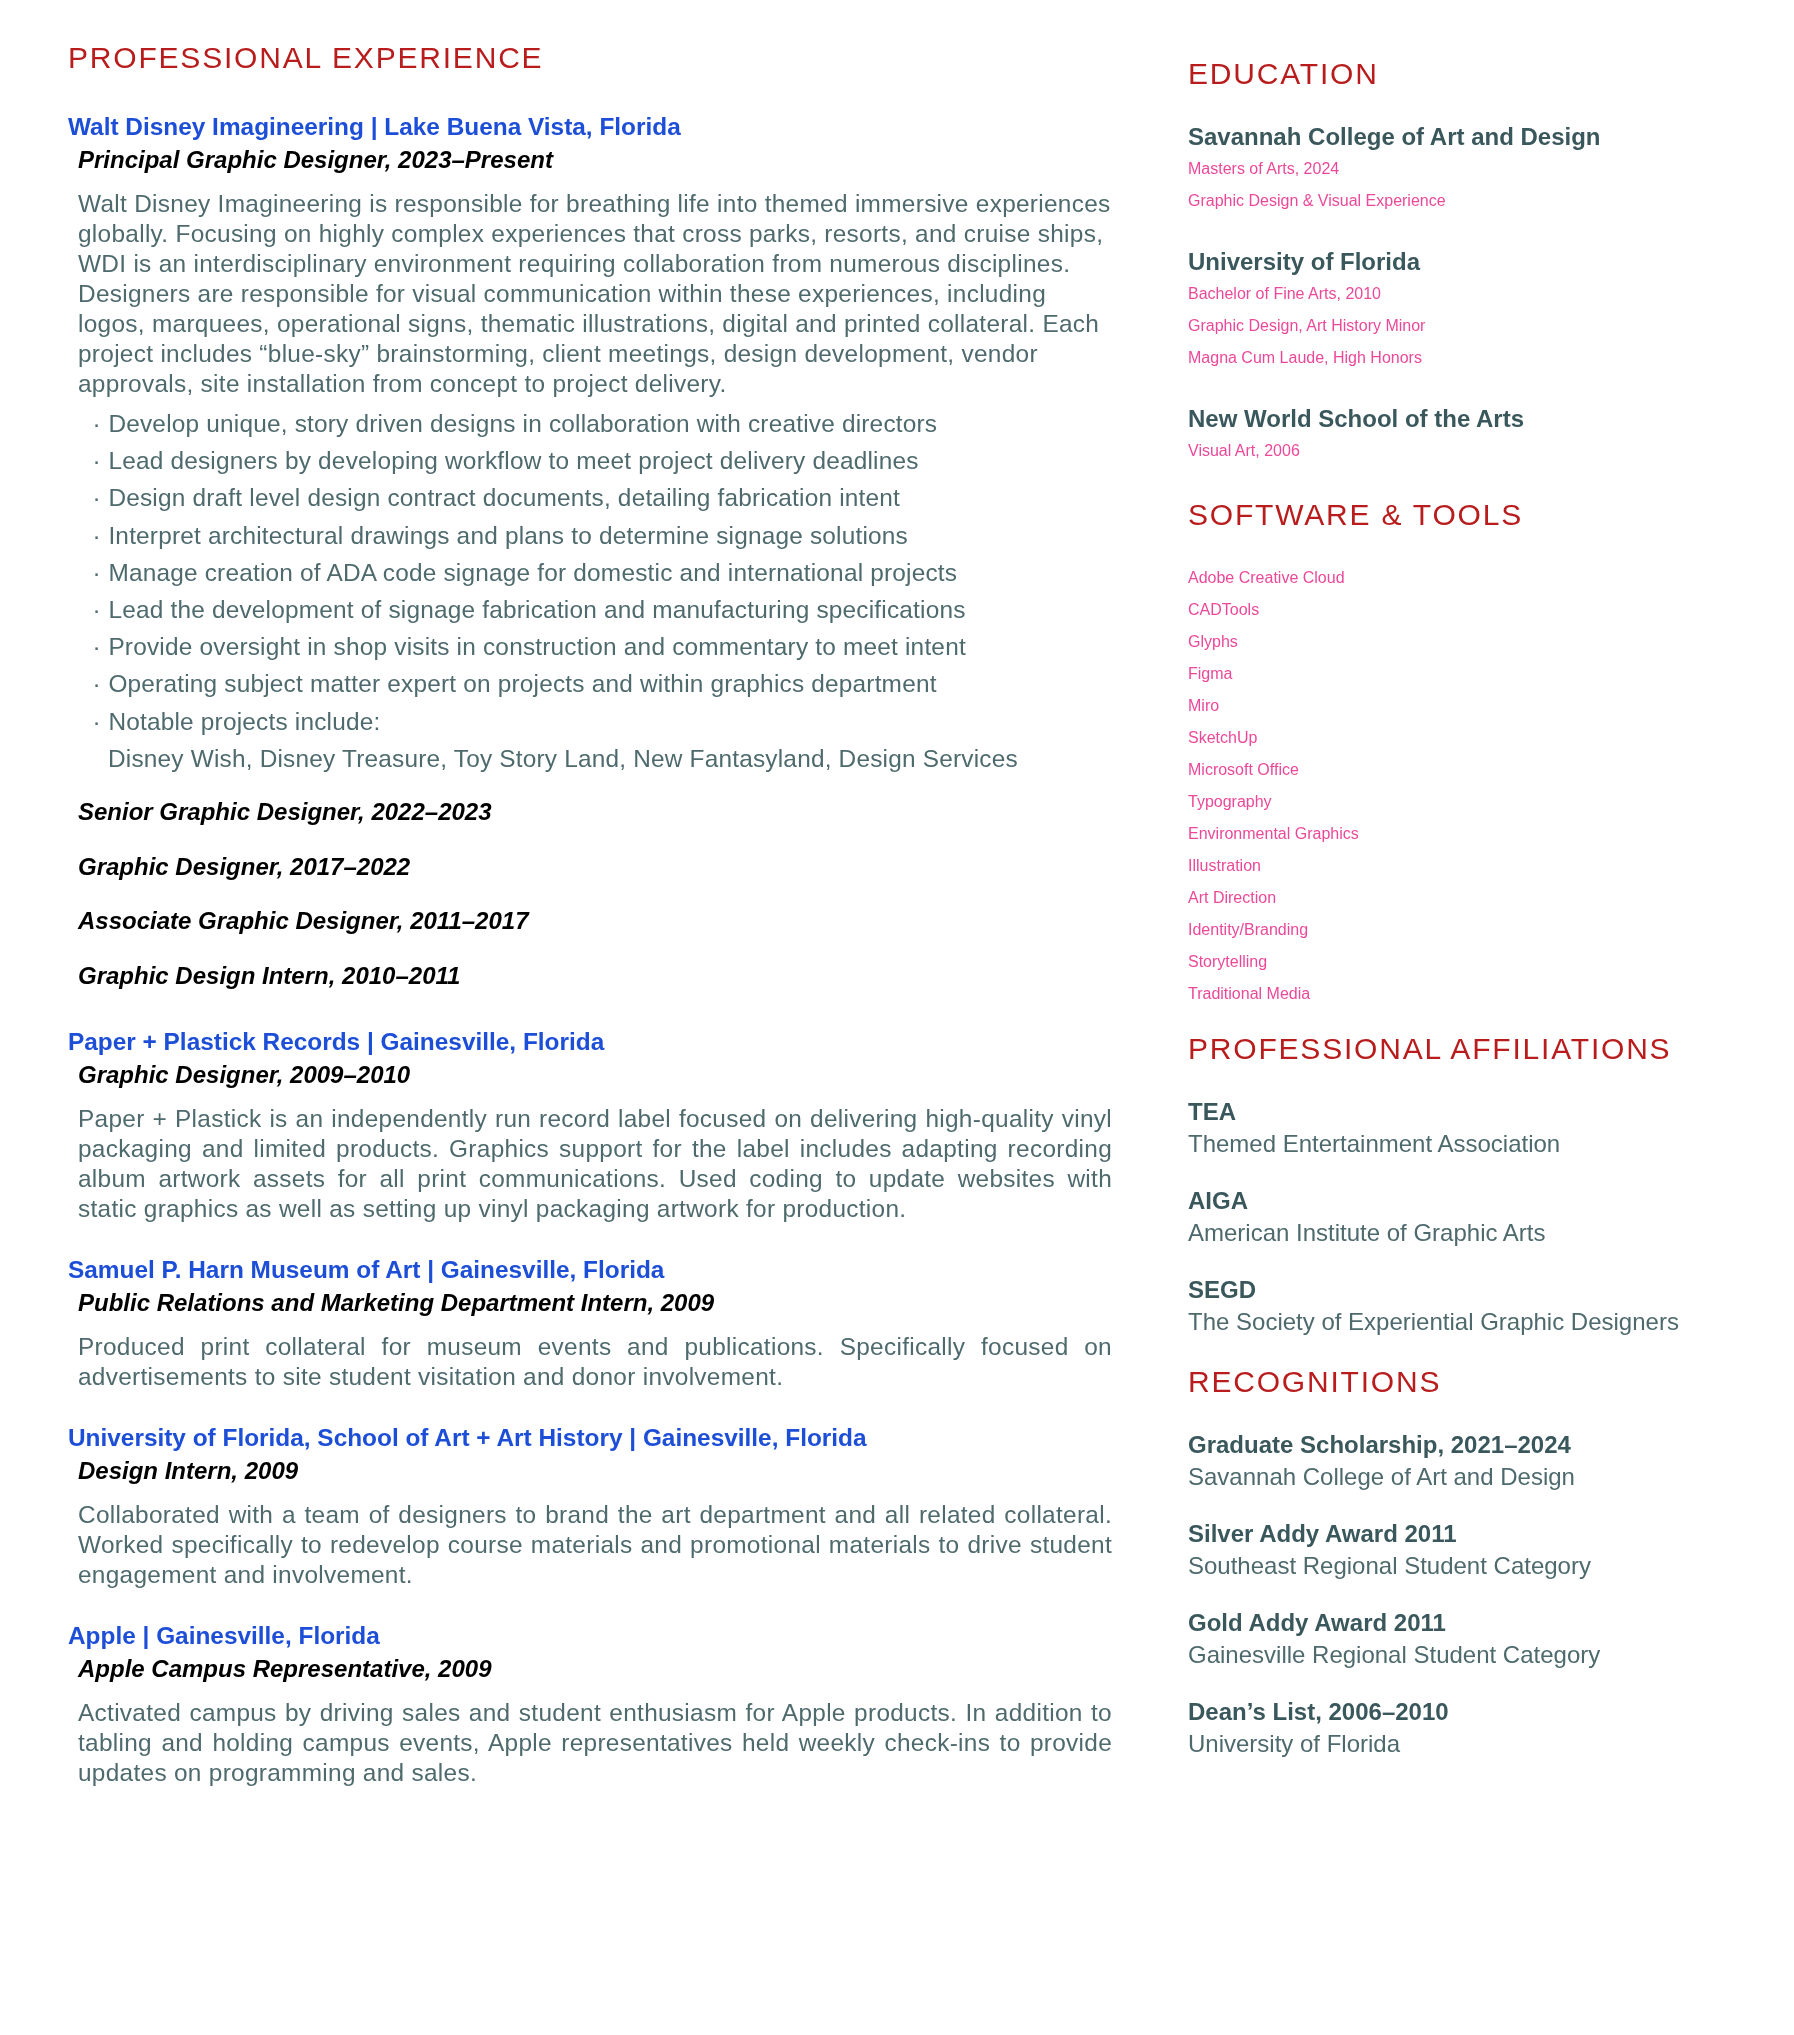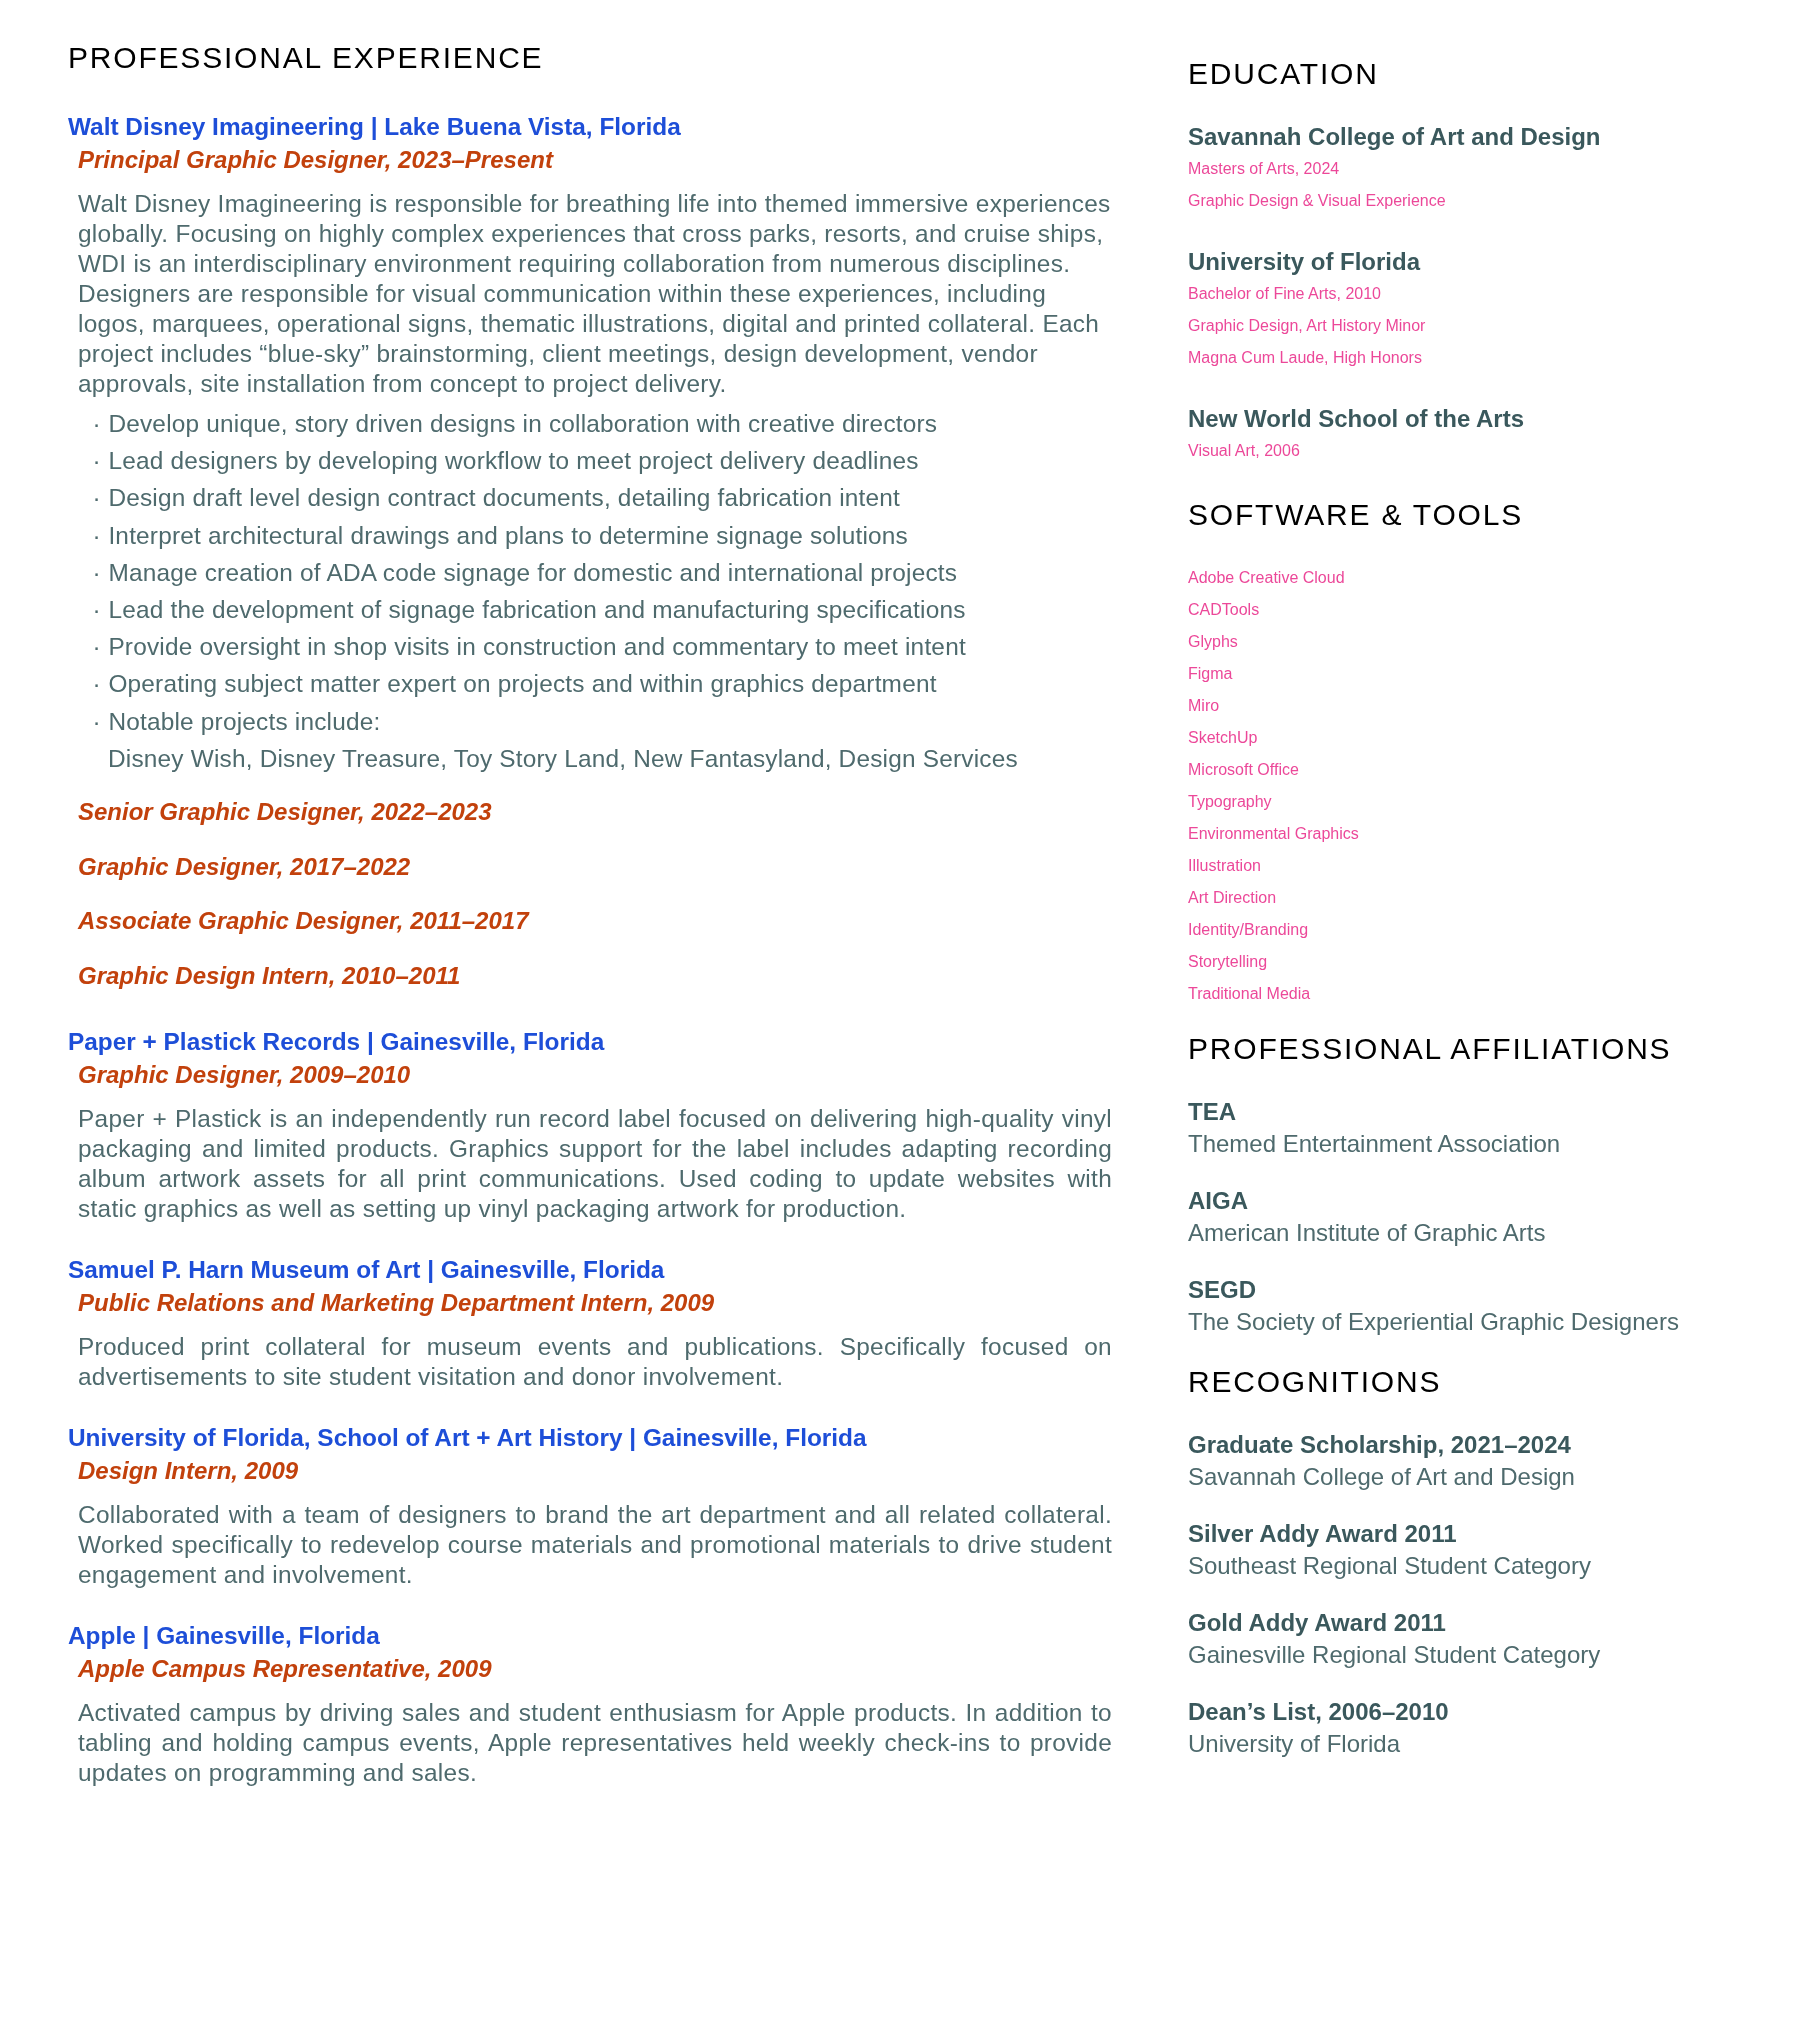--- a/index.html
+++ b/index.html
@@ -8,32 +8,32 @@
     width:1795px; height:2035px; position:relative;
     font-family:"Liberation Sans", sans-serif;
     color:#4e6a6d;
   }
   .page { position:absolute; inset:0; background:#ffffff; }
   .col-left  { position:absolute; left:68px;  top:39px; width:1070px; }
   .col-right { position:absolute; left:1188px; top:55px; width:574px; }
 
   .section-title {
     font-size:30px; font-weight:400; letter-spacing:1.8px;
-    color:#000000; line-height:37px; white-space:nowrap;
+    color:#b91c1c; line-height:37px; white-space:nowrap;
   }
   .col-left  .section-title { margin-bottom:34px; }
   .col-right .section-title { margin-bottom:29px; }
   .section-gap { margin-top:20px; }
 
   .company {
     font-size:24.4px; font-weight:700; color:#1d4ed8; line-height:33px;
   }
   .role {
     font-size:24px; font-weight:700; font-style:italic;
-    color:#c2410c; line-height:33px; margin-left:10px;
+    color:#000000; line-height:33px; margin-left:10px;
   }
   .para {
     font-size:24.4px; line-height:30px; color:#4e6a6d;
     margin:13px 0 0 10px; width:1034px; letter-spacing:0.3px;
   }
   .para.justify { text-align:justify; }
 
   .bullets { list-style:none; margin:10px 0 0 24.4px; }
   .bullet { display:flex; font-size:24.4px; line-height:30px; margin-bottom:7.2px; letter-spacing:0.2px; }
   .bullet .dot { width:16px; flex:0 0 16px; color:#4e6a6d; }

